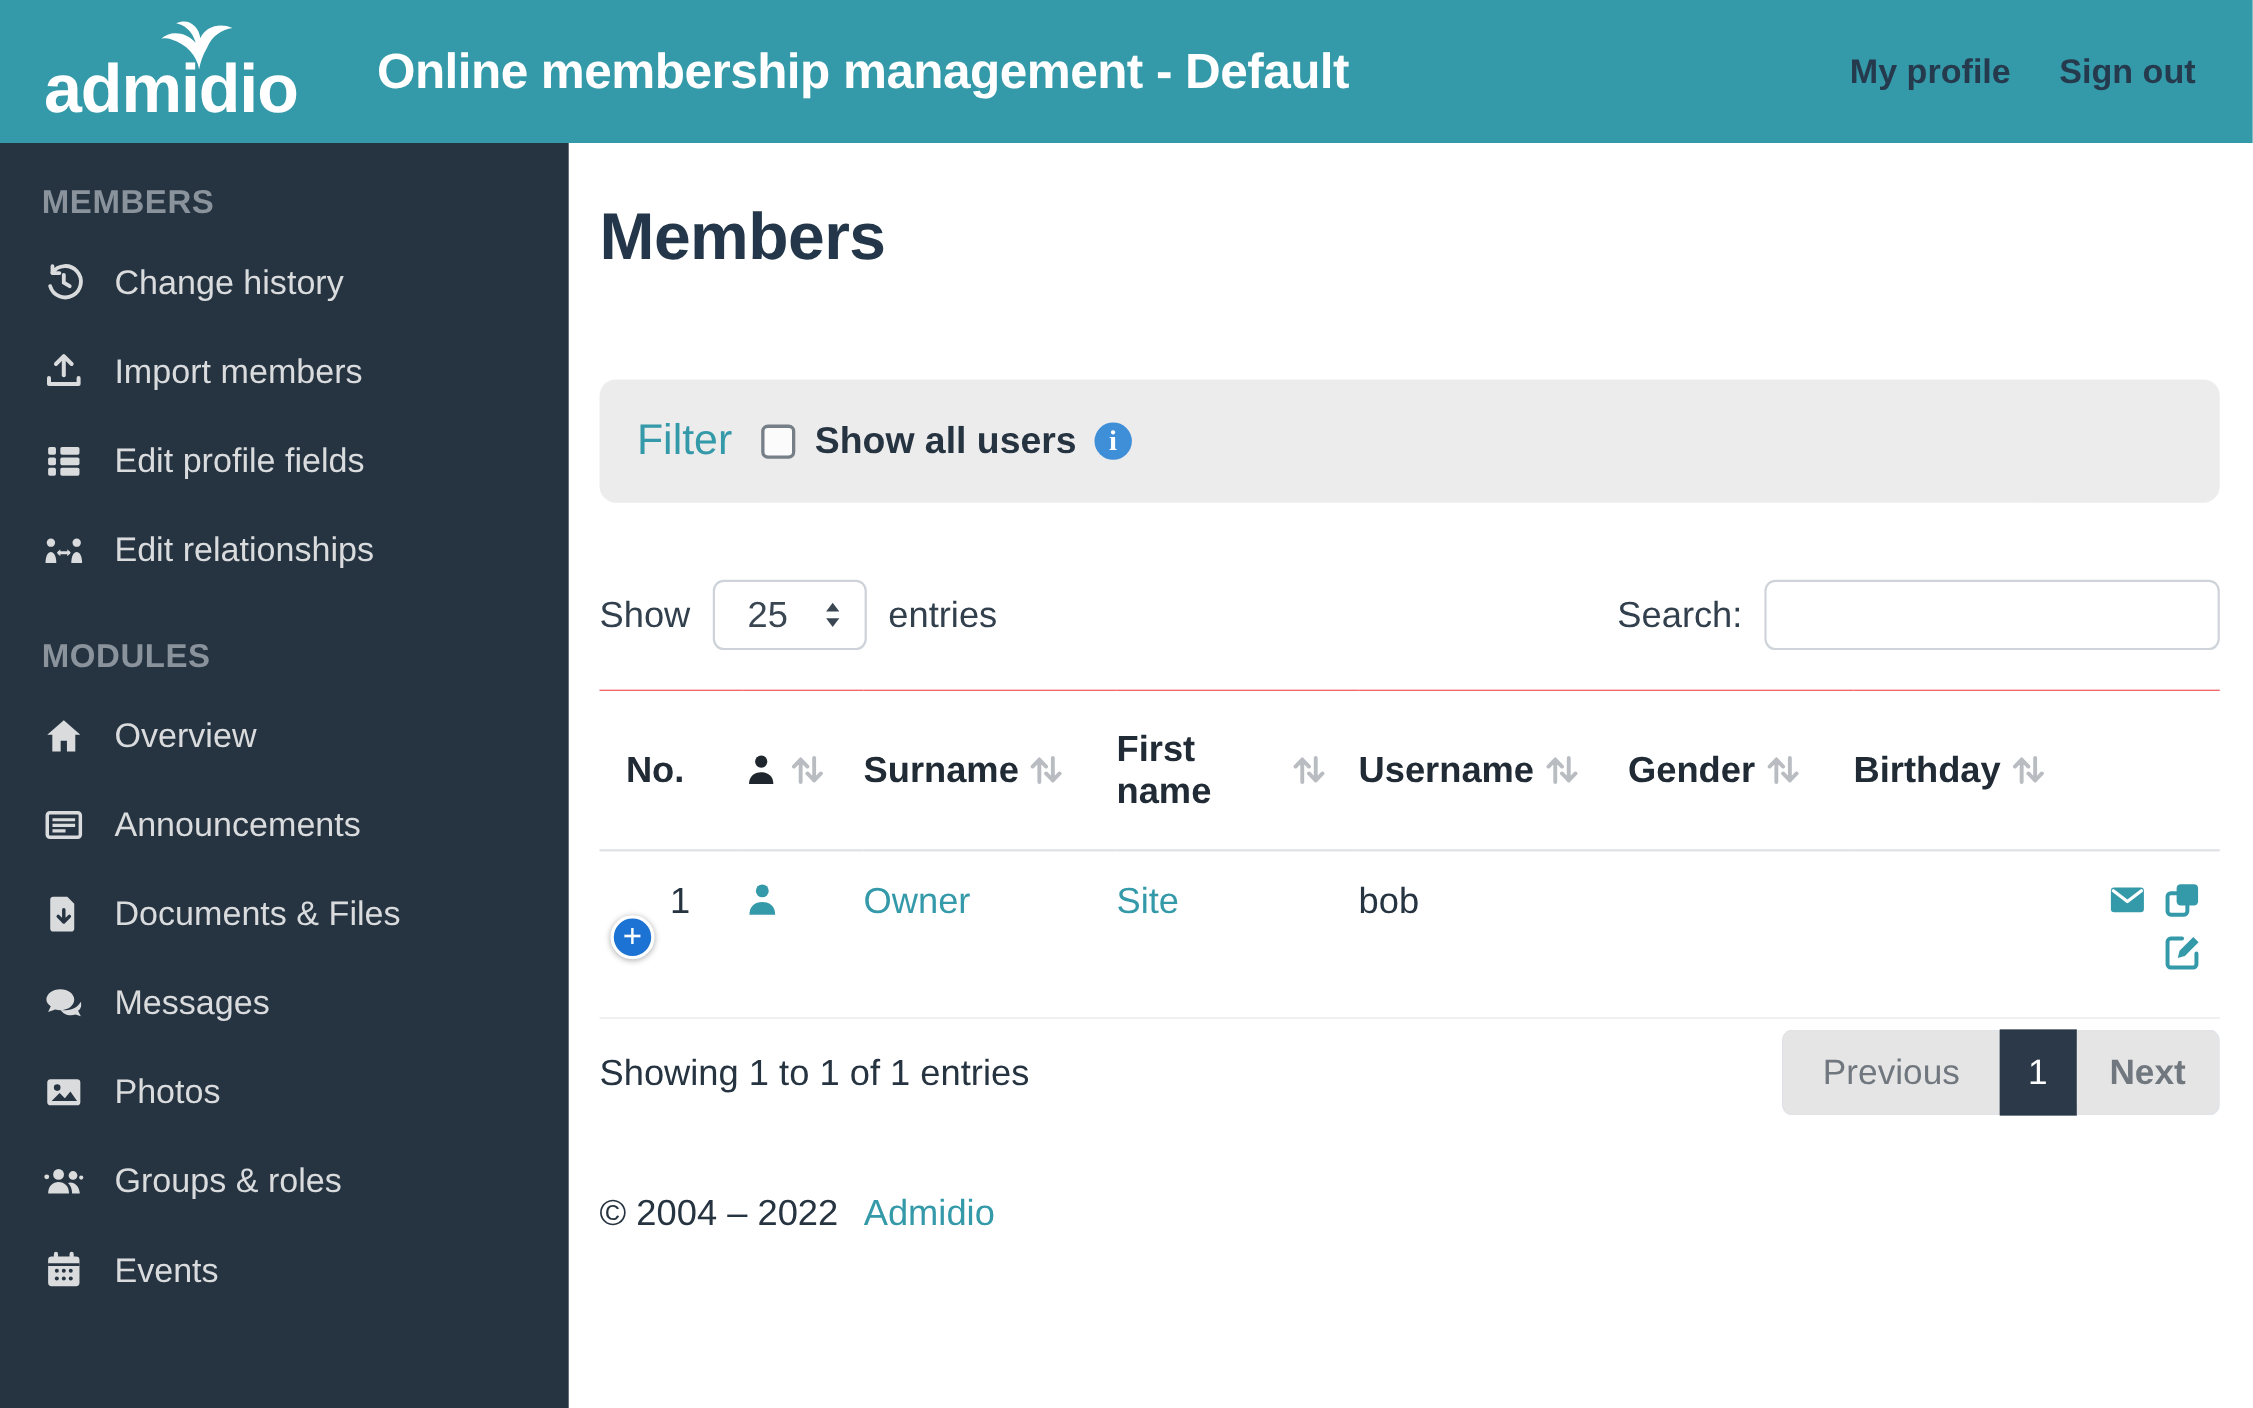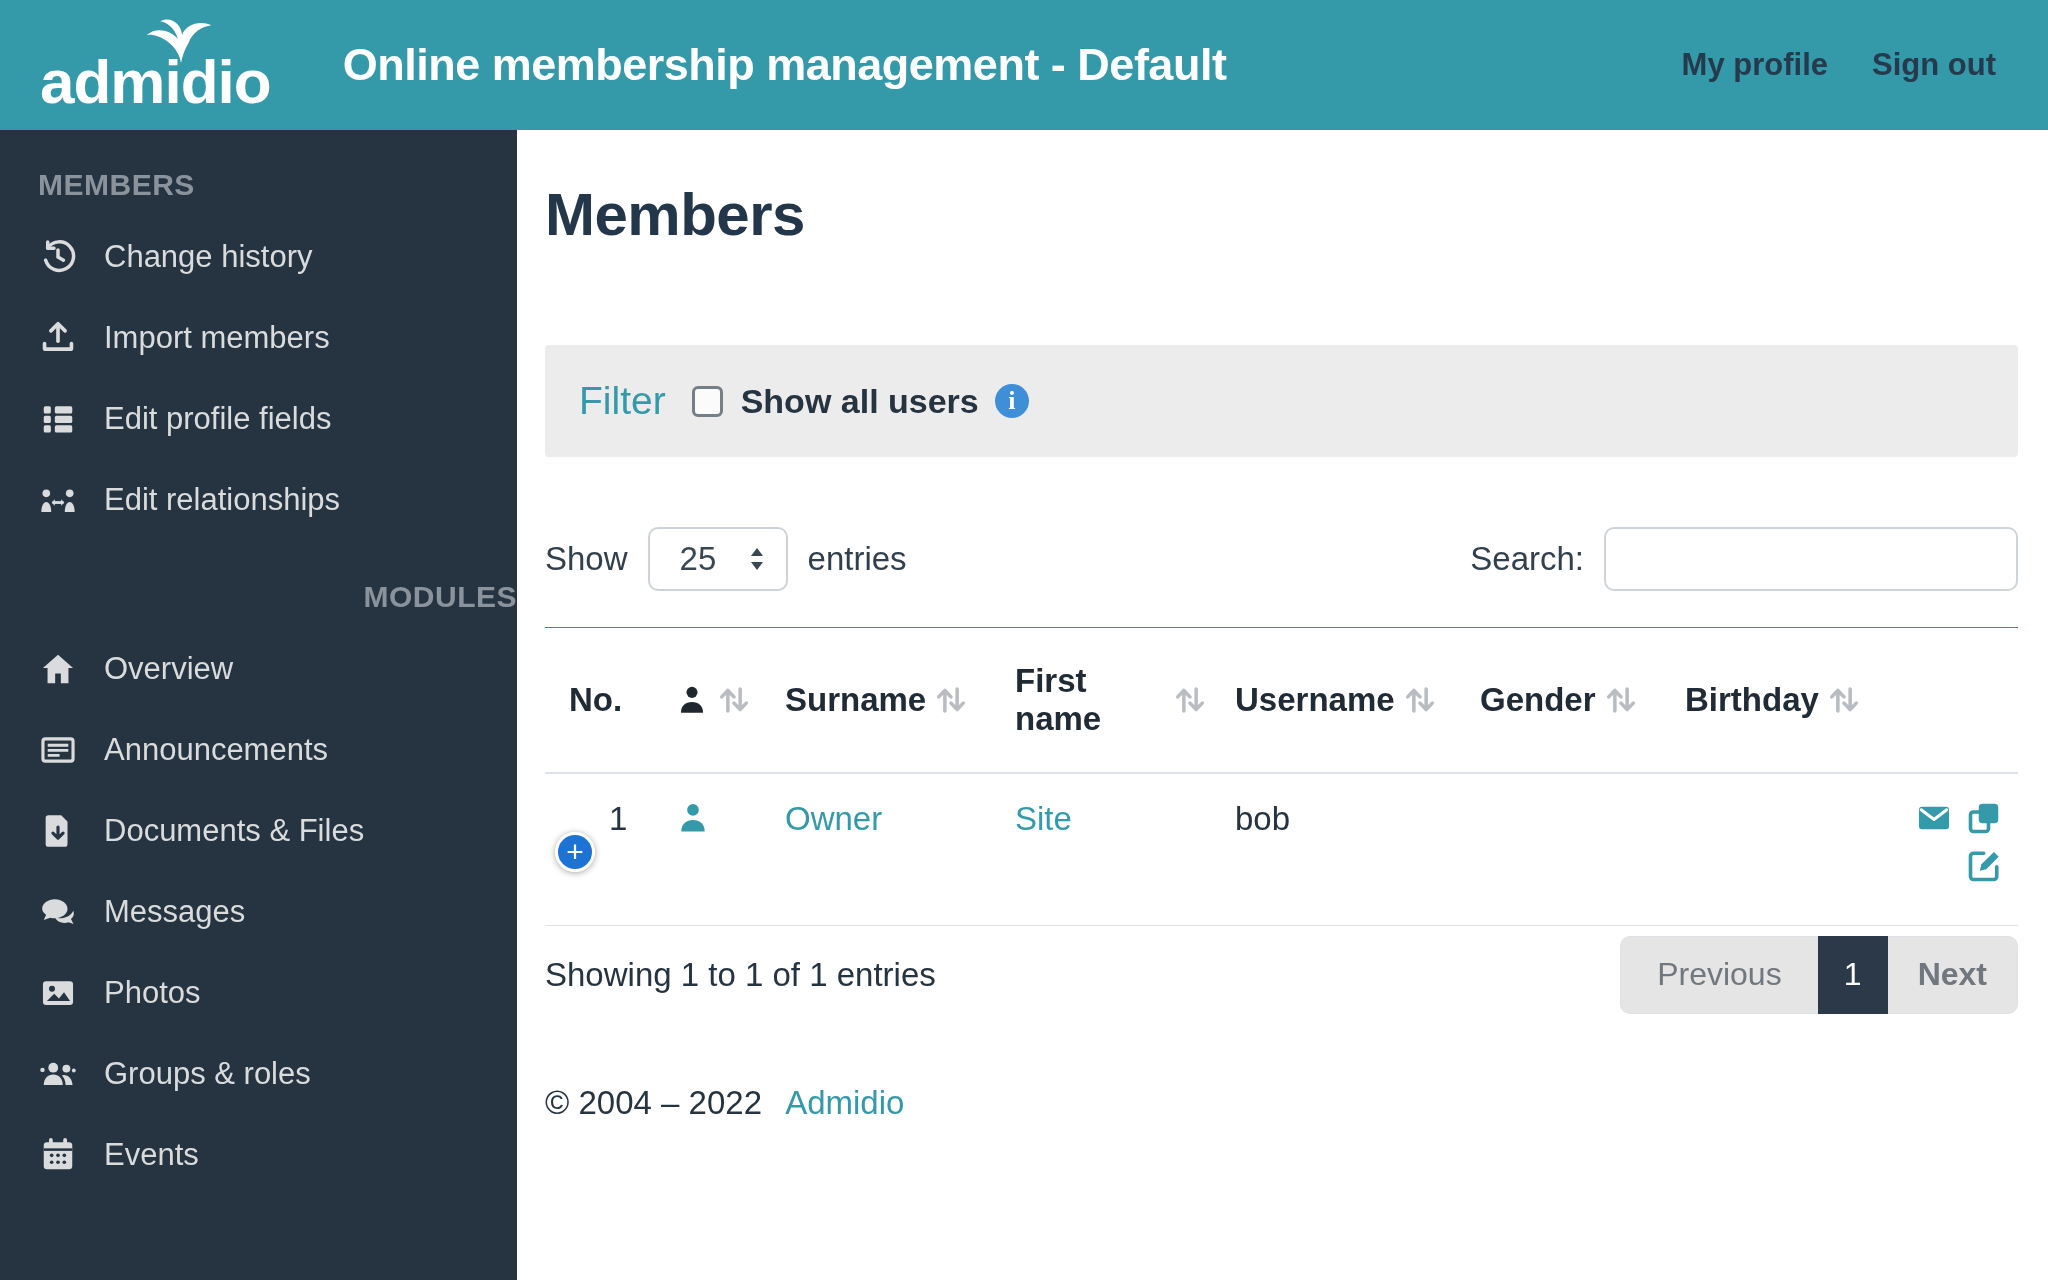--- a/index.html
+++ b/index.html
@@ -17,31 +17,31 @@
   .top-nav { margin-left:auto; display:flex; gap:44px; }
   .top-nav a { color:#263A4D; font-size:31px; font-weight:700; text-decoration:none; cursor:pointer; }
 
   
   .layout { display:flex; height:1150px; }
 
   
   .sidebar { width:517px; background:#263442; flex:none; padding-top:16px; }
   .side-heading { color:#8A939C; font-size:30px; font-weight:700; letter-spacing:0.5px;
     margin:22px 0 14px 38px; }
-  .side-heading.second { margin-top:40px;text-align:right; }
+  .side-heading.second { margin-top:40px; }
   .side-item { height:81px; display:flex; align-items:center; gap:26px;
     padding-left:38px; color:#D9DBDD; font-size:31px; text-decoration:none; cursor:pointer; }
   .side-item .ic { width:40px; height:40px; flex:none; display:flex; align-items:center; justify-content:center; }
   .side-item svg { width:38px; height:38px; }
 
   
   .main { flex:1; padding:0 30px 0 28px; }
   .page-title { font-size:60px; font-weight:700; color:#24374A; margin-top:50px; letter-spacing:-0.5px; }
 
-  .filter-card { margin-top:96px; height:112px; background:#ECECED; border-radius:4px;
+  .filter-card { margin-top:96px; height:112px; background:#ECECED; border-radius:15px;
     display:flex; align-items:center; padding:0 34px; }
   .filter-label { color:#3499A8; font-size:39px; font-weight:500; }
   .checkbox { width:31px; height:31px; background:#FBFBFC; border:3px solid #767F88;
     border-radius:6px; margin-left:26px; cursor:pointer; }
   .filter-check-label { font-size:34px; font-weight:700; color:#263340; margin-left:18px; }
   .info-badge { width:34px; height:34px; border-radius:50%; background:#3E8ED8; color:#fff;
     margin-left:16px; display:flex; align-items:center; justify-content:center;
     font-family:"Liberation Serif", serif; font-weight:700; font-size:26px; cursor:pointer; }
 
   .controls { margin-top:70px; display:flex; align-items:center; }

